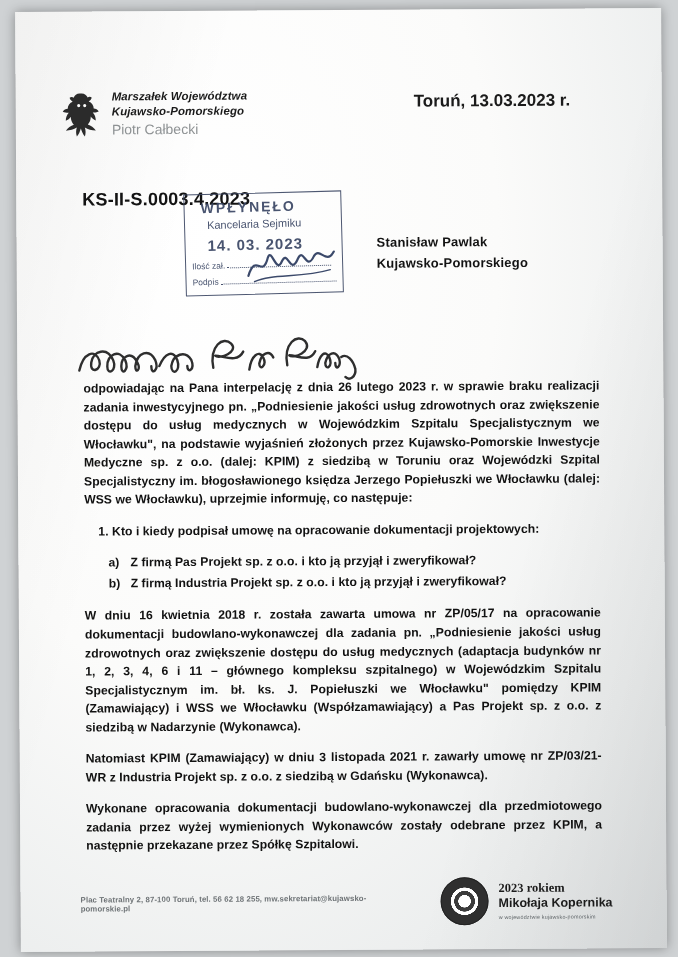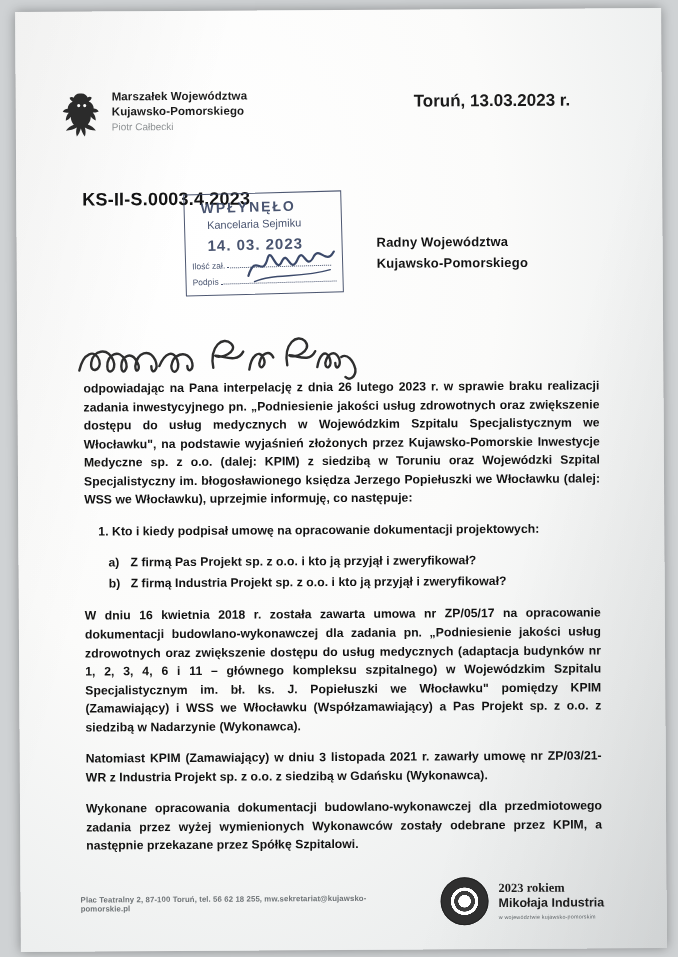--- a/index.html
+++ b/index.html
@@ -59,23 +59,24 @@
     position: absolute;
     left: 96px;
     top: 78px;
     line-height: 1.32;
   }
   .hdr-l1, .hdr-l2 {
     font-size: 11.5px;
     font-weight: bold;
     color: #1b1b1b;
     letter-spacing: 0.1px;
+    font-style: italic;
   }
   .hdr-l3 {
-    font-size: 10px;
+    font-size: 14px;
     color: #8e9294;
     margin-top: 1px;
   }
   .place-date {
     position: absolute;
     left: 398px;
     top: 82px;
     font-size: 17px;
     font-weight: bold;
     color: #1b1b1b;
@@ -278,21 +279,21 @@
           <span>Podpis</span>
           <span class="dots" style="width:116px"></span>
         </div>
         <svg class="s-scribble" viewBox="0 0 92 38">
           <path d="M4 30 C12 6, 18 34, 24 12 C28 2, 32 30, 38 16 C44 4, 46 32, 54 14 C60 2, 62 28, 70 12 C76 2, 82 22, 90 8" fill="none" stroke="#2b3a5e" stroke-width="2.2" stroke-linecap="round"></path>
           <path d="M10 36 C28 28, 56 34, 86 26" fill="none" stroke="#2b3a5e" stroke-width="1.4" stroke-linecap="round"></path>
         </svg>
       </div>
 
       <div class="addressee">
-        <div>Radny Województwa</div>
+        <div>Stanisław Pawlak</div>
         <div>Kujawsko-Pomorskiego</div>
       </div>
 
       <svg class="salutation" viewBox="0 0 300 64">
         <g fill="none" stroke="#2e2e2e" stroke-width="2.4" stroke-linecap="round" stroke-linejoin="round">
           <path d="M6 44 C10 26, 22 22, 26 34 C29 44, 16 48, 18 36 C20 24, 34 20, 40 34 C44 44, 34 50, 34 40 C34 28, 46 22, 52 34 C56 44, 48 50, 48 40 C48 30, 58 24, 64 36 C68 44, 62 48, 62 40 C64 26, 76 22, 82 34 C86 44, 78 50, 78 40"></path>
           <path d="M86 40 C92 26, 100 24, 104 34 C108 46, 98 50, 98 40 C100 28, 112 24, 118 34 C122 44, 114 48, 114 40"></path>
           <path d="M140 42 C136 20, 150 10, 158 18 C166 26, 146 34, 142 30 C150 30, 164 38, 170 26"></path>
           <path d="M176 44 C178 30, 186 24, 190 32 C194 40, 186 46, 186 38 C188 28, 196 24, 200 32"></path>
           <path d="M214 40 C210 18, 224 8, 232 16 C240 26, 220 34, 216 30 C224 30, 236 38, 242 26"></path>
@@ -320,20 +321,20 @@
         <p>Natomiast KPIM (Zamawiający) w dniu 3 listopada 2021 r. zawarły umowę nr ZP/03/21-WR z Industria Projekt sp. z o.o. z siedzibą w Gdańsku (Wykonawca).</p>
         <p>Wykonane opracowania dokumentacji budowlano-wykonawczej dla przedmiotowego zadania przez wyżej wymienionych Wykonawców zostały odebrane przez KPIM, a następnie przekazane przez Spółkę Szpitalowi.</p>
       </div>
 
       <div class="footer-line">Plac Teatralny 2, 87-100 Toruń, tel. 56 62 18 255, mw.sekretariat@kujawsko-pomorskie.pl</div>
 
       <div class="logo-copernicus">
         <div class="disc"></div>
         <div class="ltxt">
           <div class="l1">2023 rokiem</div>
-          <div class="l2">Mikołaja Industria</div>
+          <div class="l2">Mikołaja Kopernika</div>
           <div class="l3">w województwie kujawsko-pomorskim</div>
         </div>
       </div>
 
     </div>
   </div>
 </div>
 
 </body></html>

